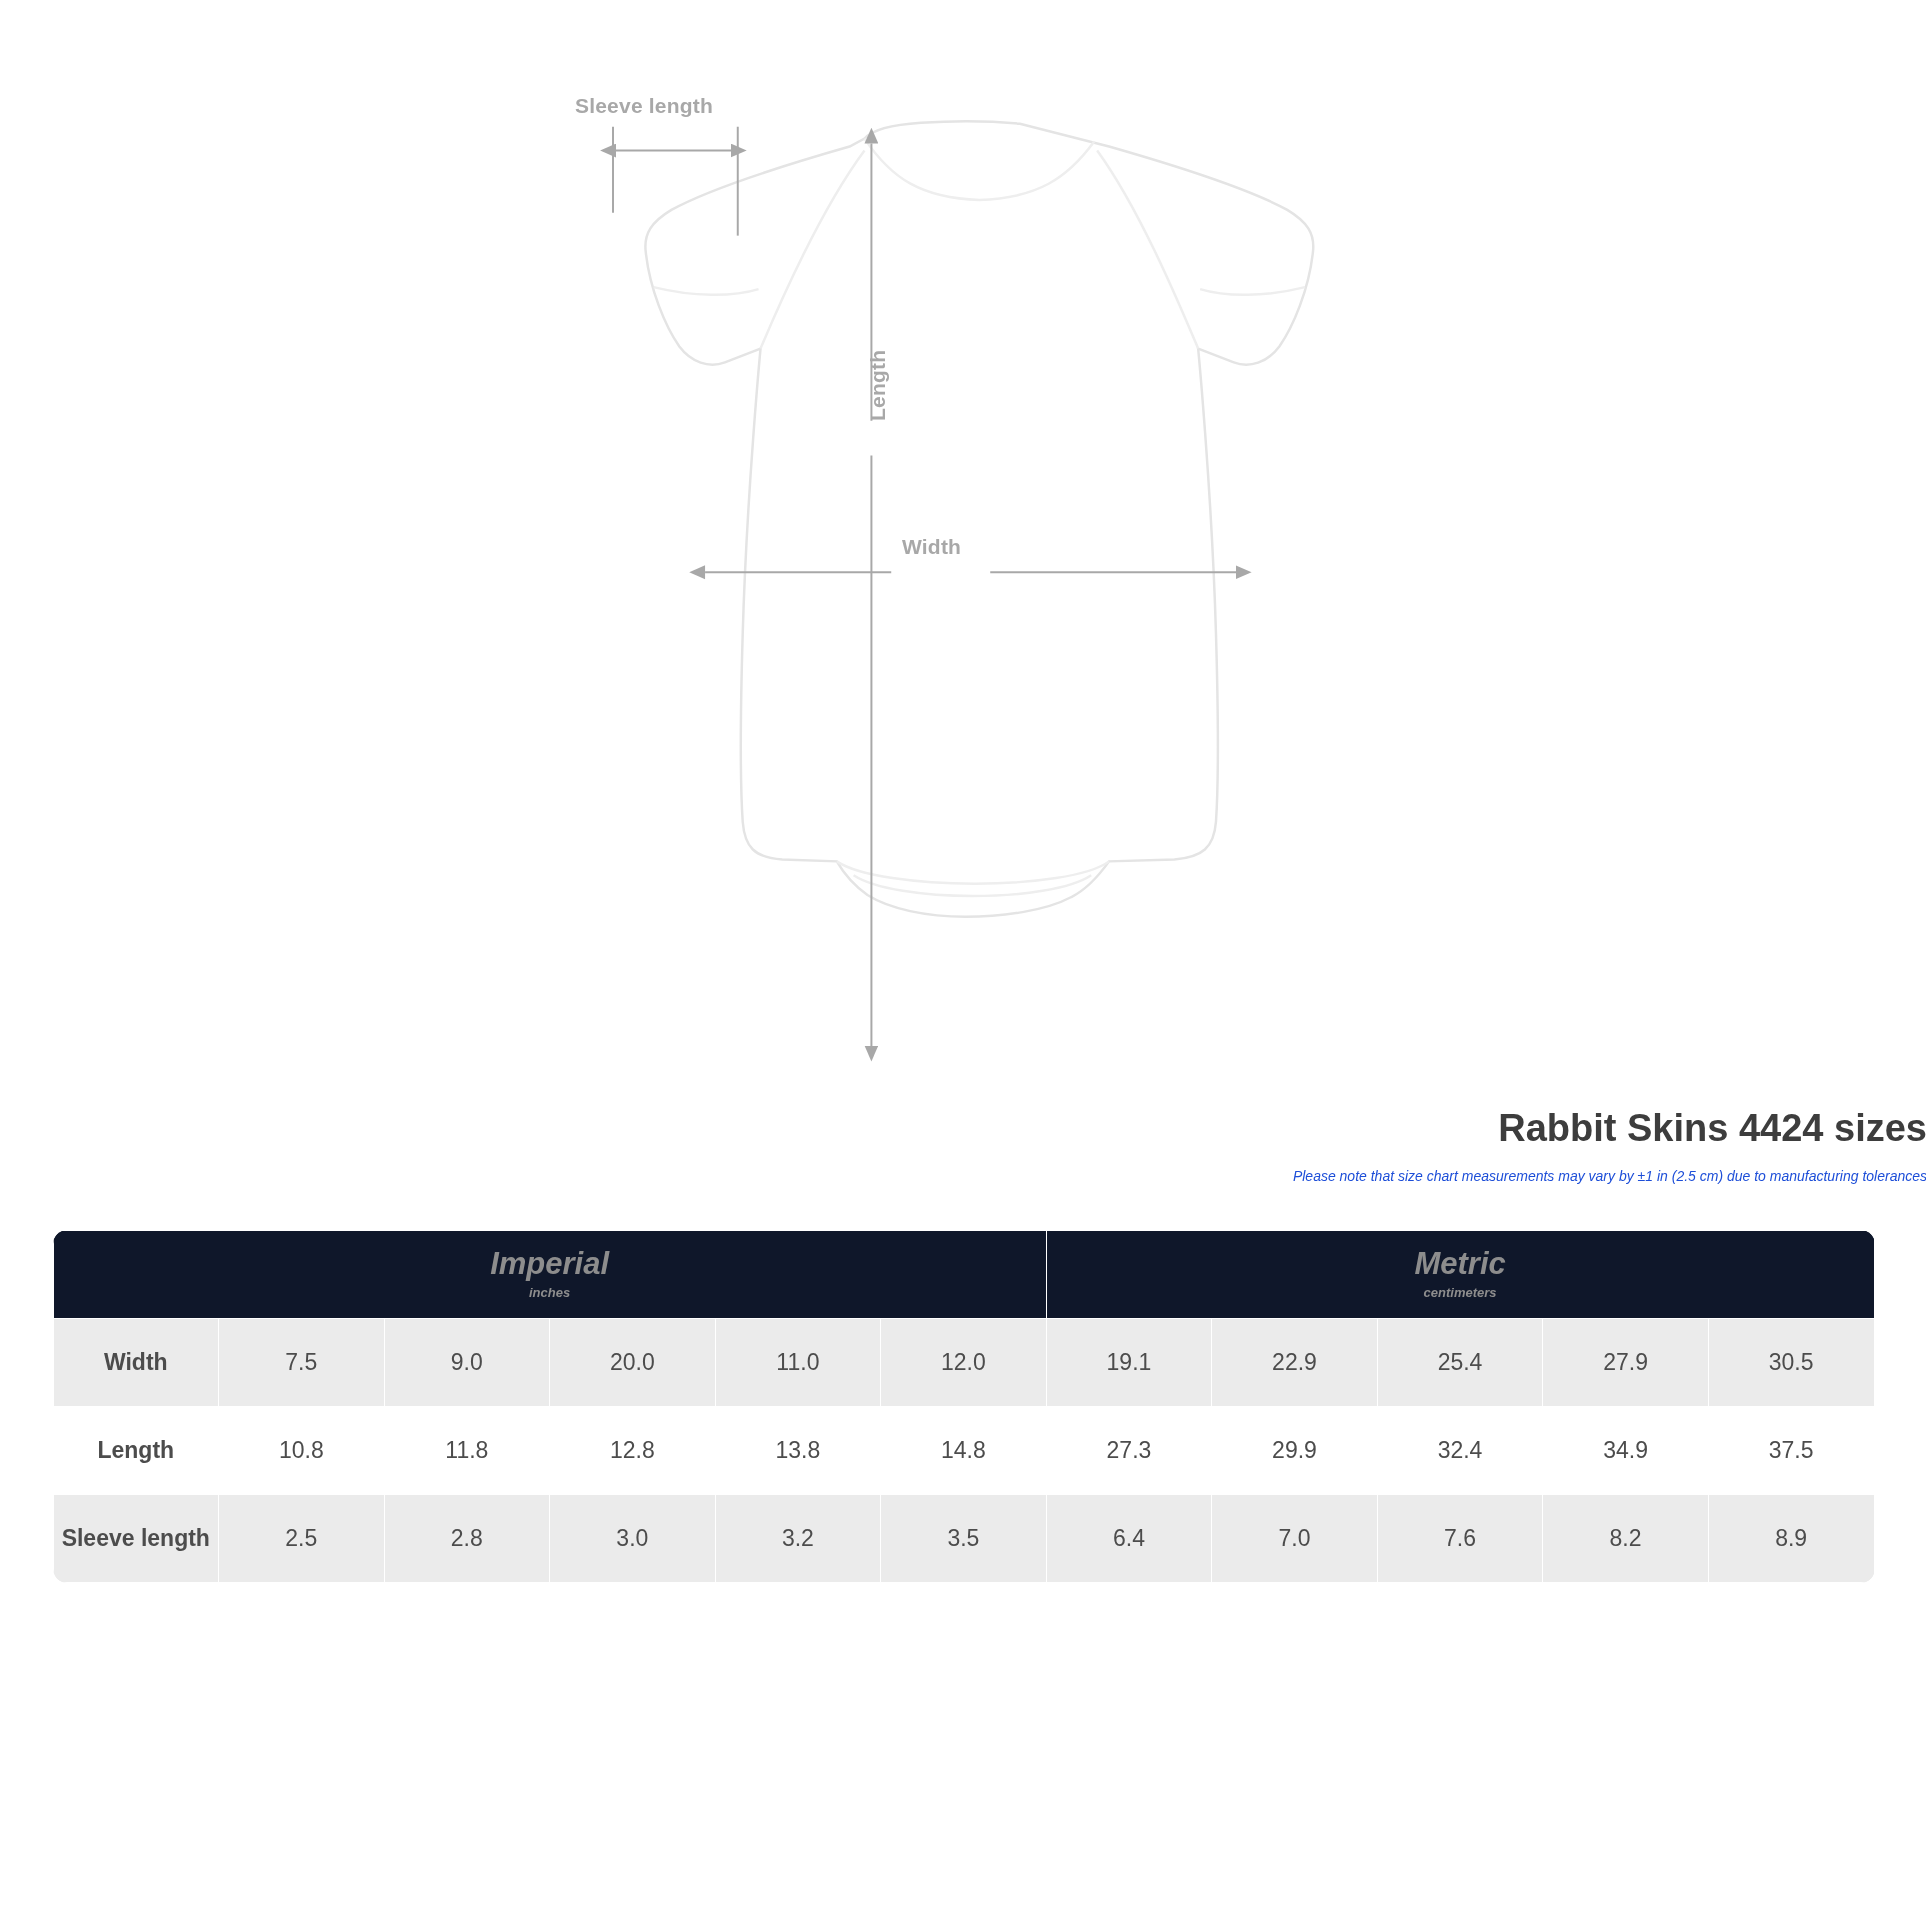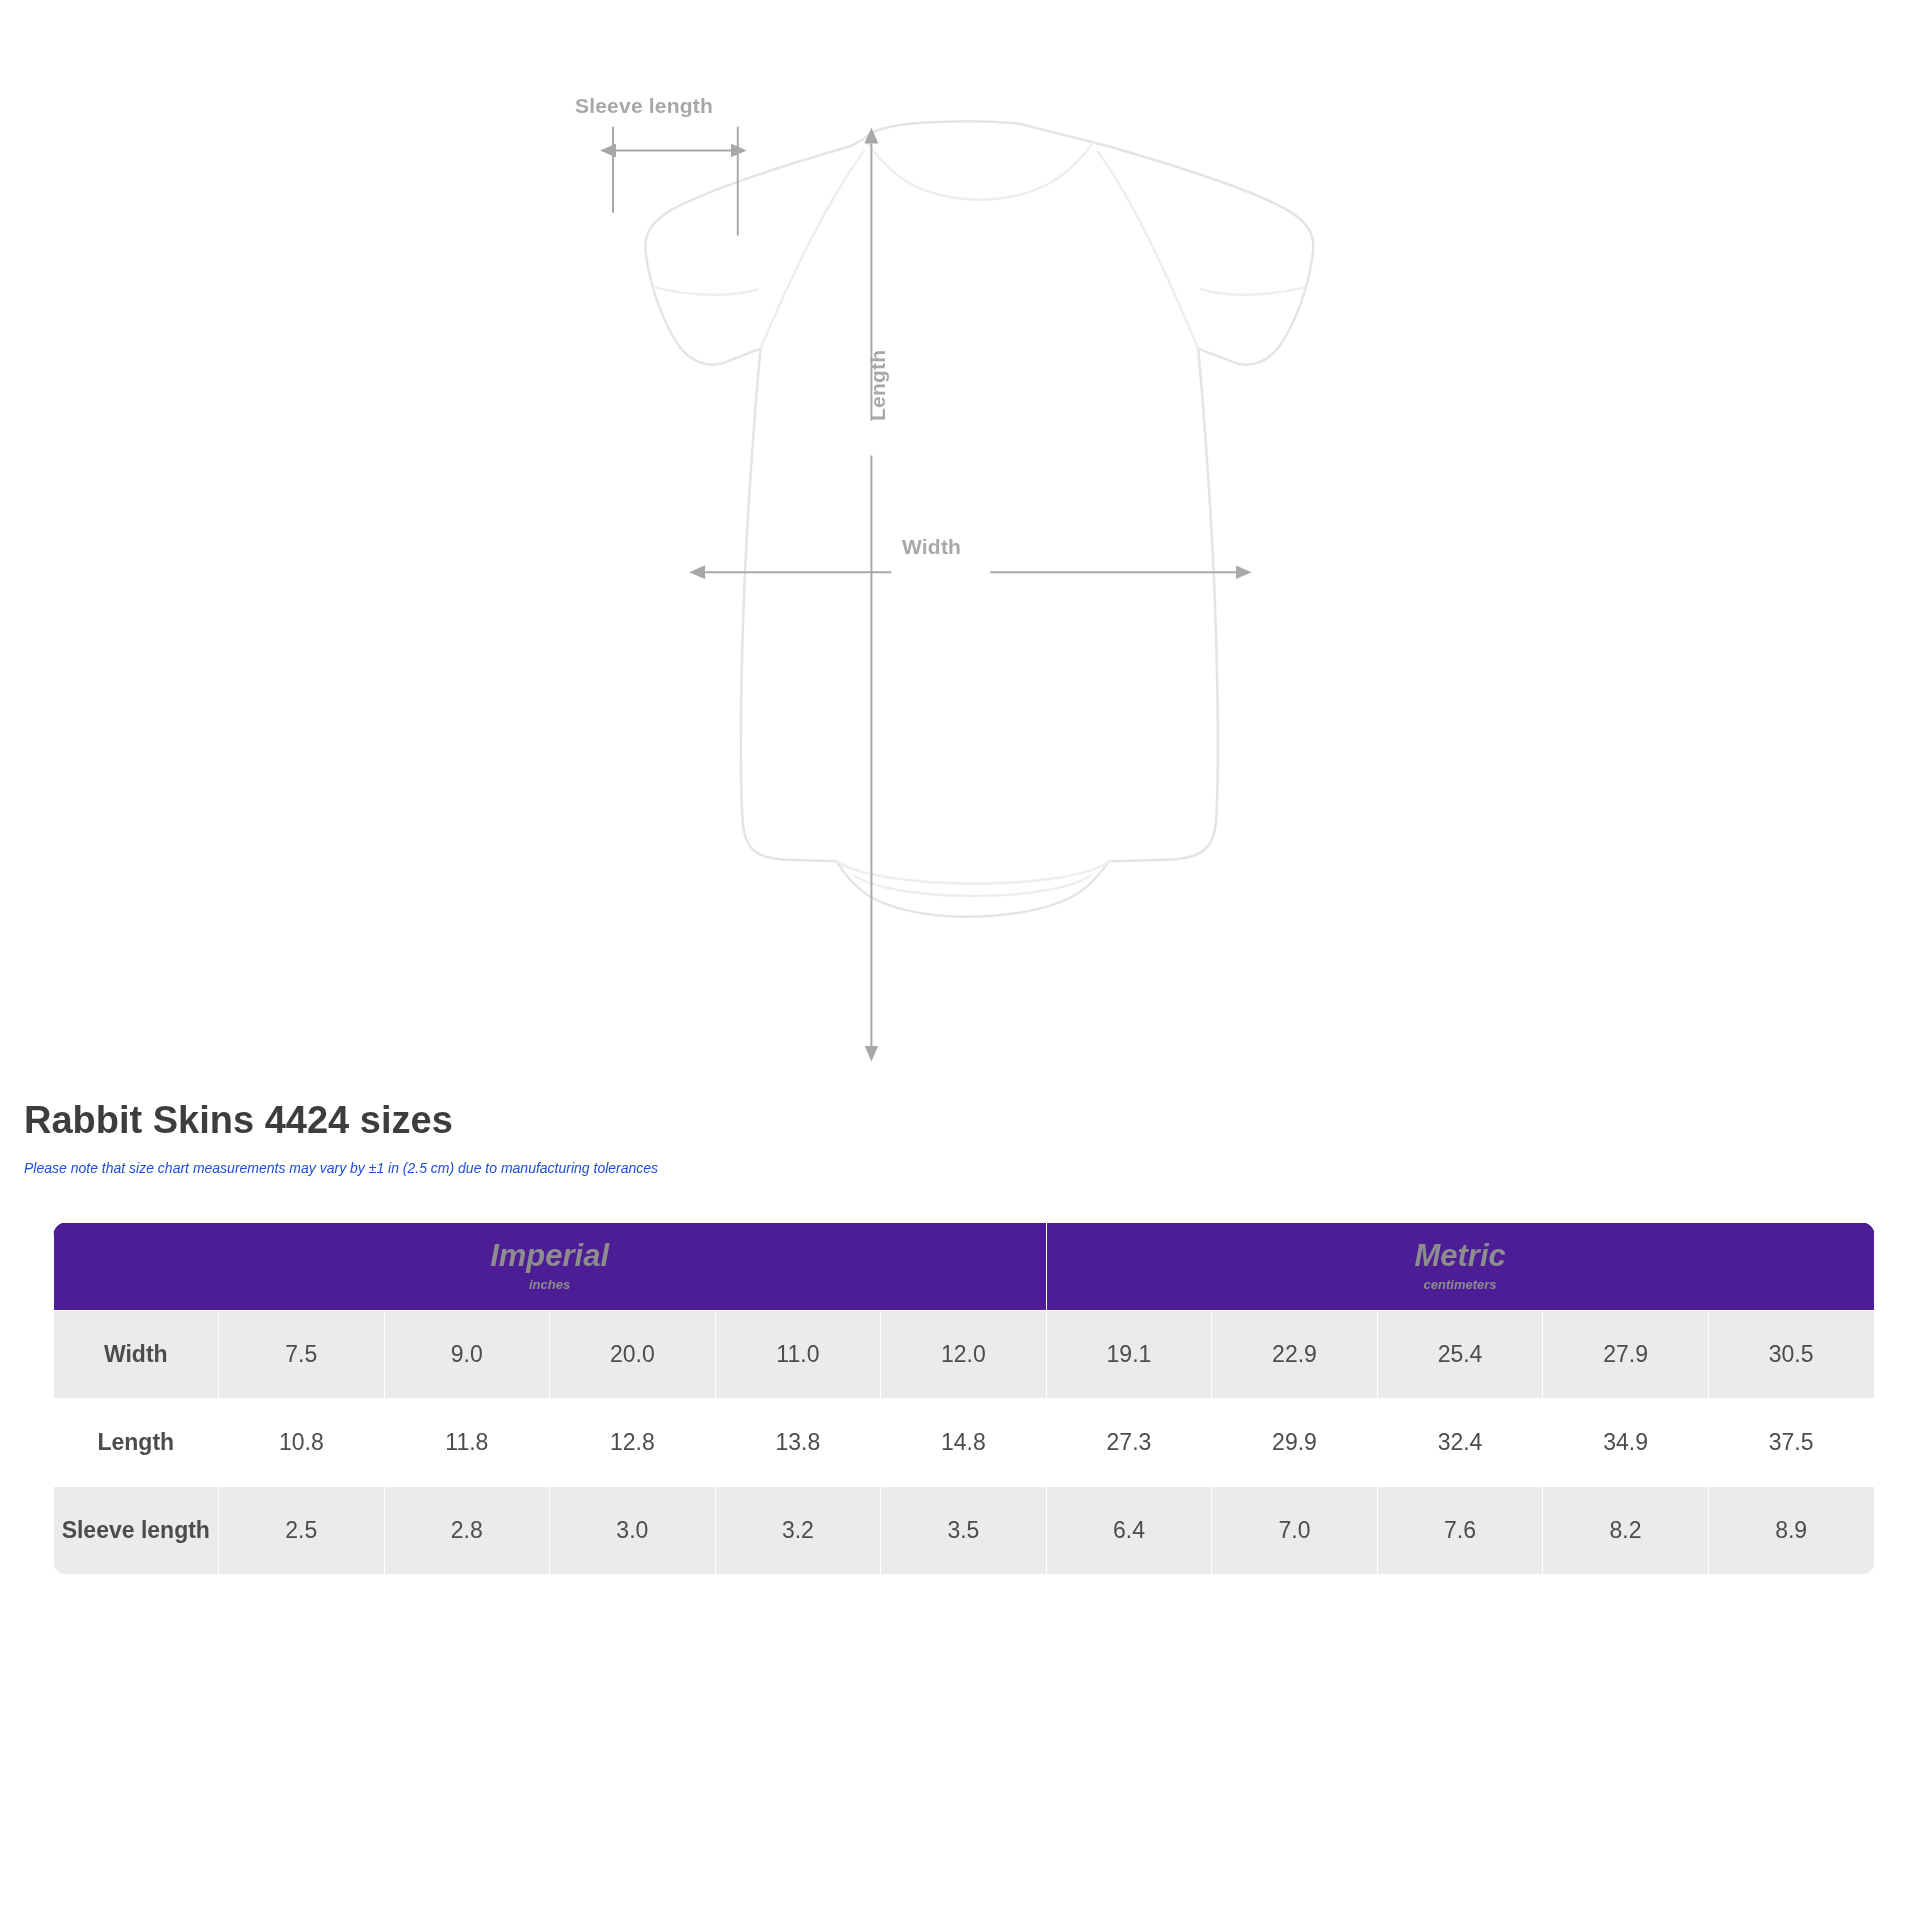--- a/index.html
+++ b/index.html
@@ -50,22 +50,22 @@
   .lbl-length {
     left: 866px;
     top: 421px;
     font-size: 21px;
     transform: rotate(-90deg);
     transform-origin: left top;
   }
 
   
   .title-block {
-    text-align: left;
-    margin-top: 0;
+    text-align: right;
+    margin-top: 8px;
     padding-left: 24px;
   }
   .chart-title {
     font-size: 38px;
     font-weight: bold;
     color: #3d3d3d;
     margin: 0 0 18px 0;
   }
   .chart-note {
     font-size: 14px;
@@ -89,21 +89,21 @@
   table.size-table td, table.size-table th {
     border: 1px solid #ffffff;
     text-align: center;
     font-size: 23px;
     color: #4c4c4c;
     padding: 0;
     height: 87px;
     vertical-align: middle;
   }
   .unit-row th {
-    background: #4c1d95;
+    background: #0f172a;
     height: 149px;
     border: none;
   }
   .unit-name {
     font-size: 31px;
     font-style: italic;
     font-weight: bold;
     color: #8d8d8d;
     line-height: 1.25;
   }

